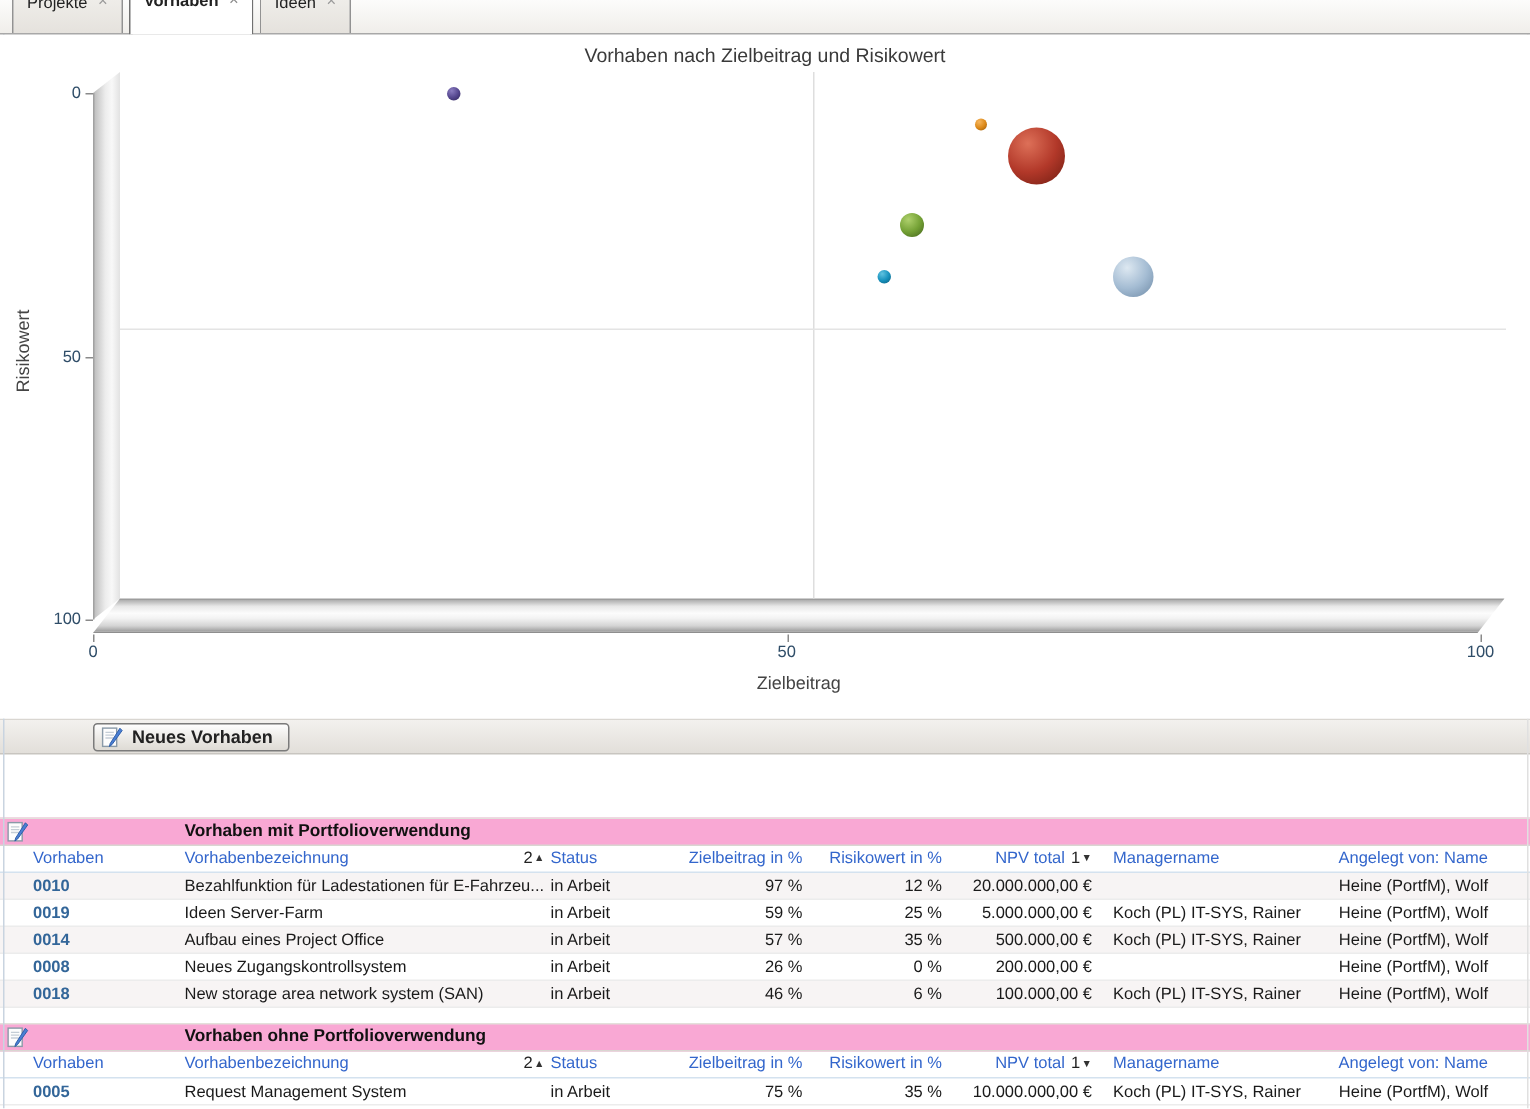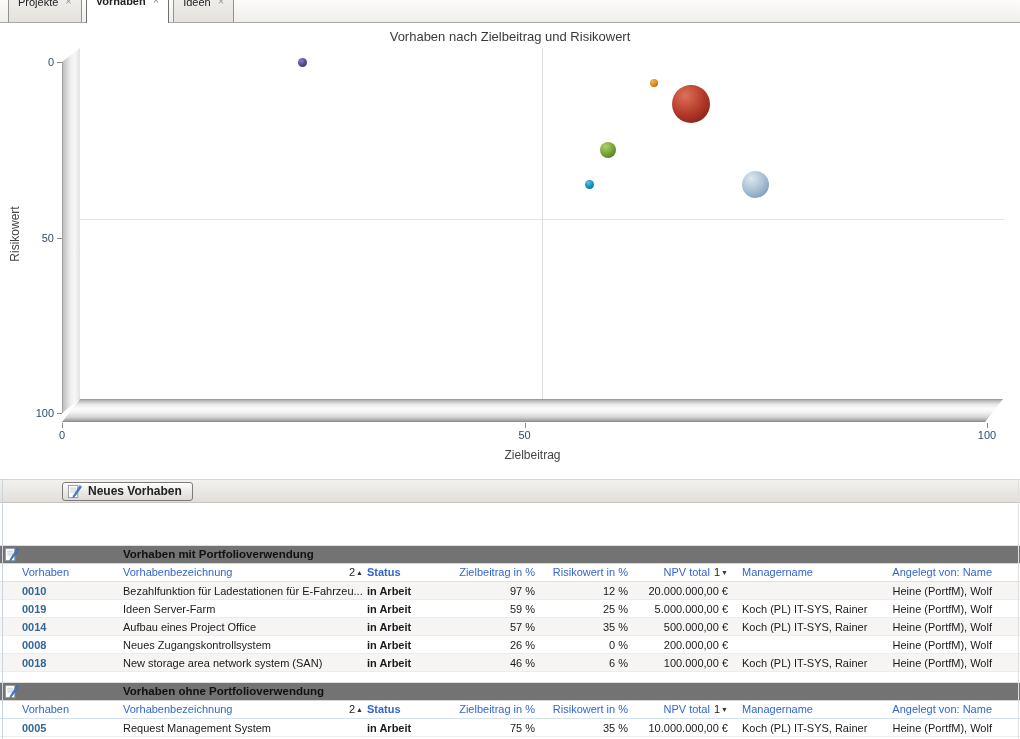--- a/index.html
+++ b/index.html
@@ -52,26 +52,26 @@
   .btn{display:flex;align-items:center;gap:6px;margin-left:62px;height:19px;padding:0 10px 0 4px;
        font-family:Liberation Sans, sans-serif;font-size:12px;font-weight:bold;color:#222;
        border:1px solid #7b7b7b;border-radius:3px;
        background:linear-gradient(#fefefe,#ebe9e5 55%,#dedbd5);cursor:pointer;}
 
   
   #tables{margin-top:42px;}
   .tblsection{margin-bottom:10px;}
   .trow{display:grid;grid-template-columns:22px 101px 240px 85px 87px 93px 100px 150px 130px;
         font-size:11px;line-height:18px;height:18px;}
-  .sect-head{background:#737373;border-top:1px solid #e3e0db;border-bottom:1px solid #d9d6d1;
+  .sect-head{background:#f9a8d4;border-top:1px solid #e3e0db;border-bottom:1px solid #d9d6d1;
              height:17px;line-height:17px;}
   .sect-title{font-weight:bold;font-size:11.5px;color:#111;grid-column:3 / span 7;}
   .col-head{height:17px;line-height:17px;border-bottom:1px solid #d4e2ef;color:#3366cc;}
   .cell{overflow:hidden;white-space:nowrap;}
-  .c3{padding-left:4px;box-sizing:border-box;font-weight:bold;}
+  .c3{padding-left:4px;box-sizing:border-box;}
   .r{text-align:right;}
   .c7{padding-left:14px;box-sizing:border-box;}
   .c8{text-align:right;padding-right:16px;box-sizing:border-box;}
   .idcell{color:#336699;font-weight:bold;}
   .datarow{border-bottom:1px solid #ececec;box-sizing:border-box;}
   .datarow.tint{background:#f7f4f4;}
   .sorthead{display:flex;justify-content:space-between;align-items:center;}
   .sortbadge{color:#222;font-weight:normal;}
   .sortbadge .tri{font-size:7px;vertical-align:1px;margin-left:1px;color:#333;}
   .npohead{display:flex;justify-content:flex-end;align-items:center;gap:4px;}

